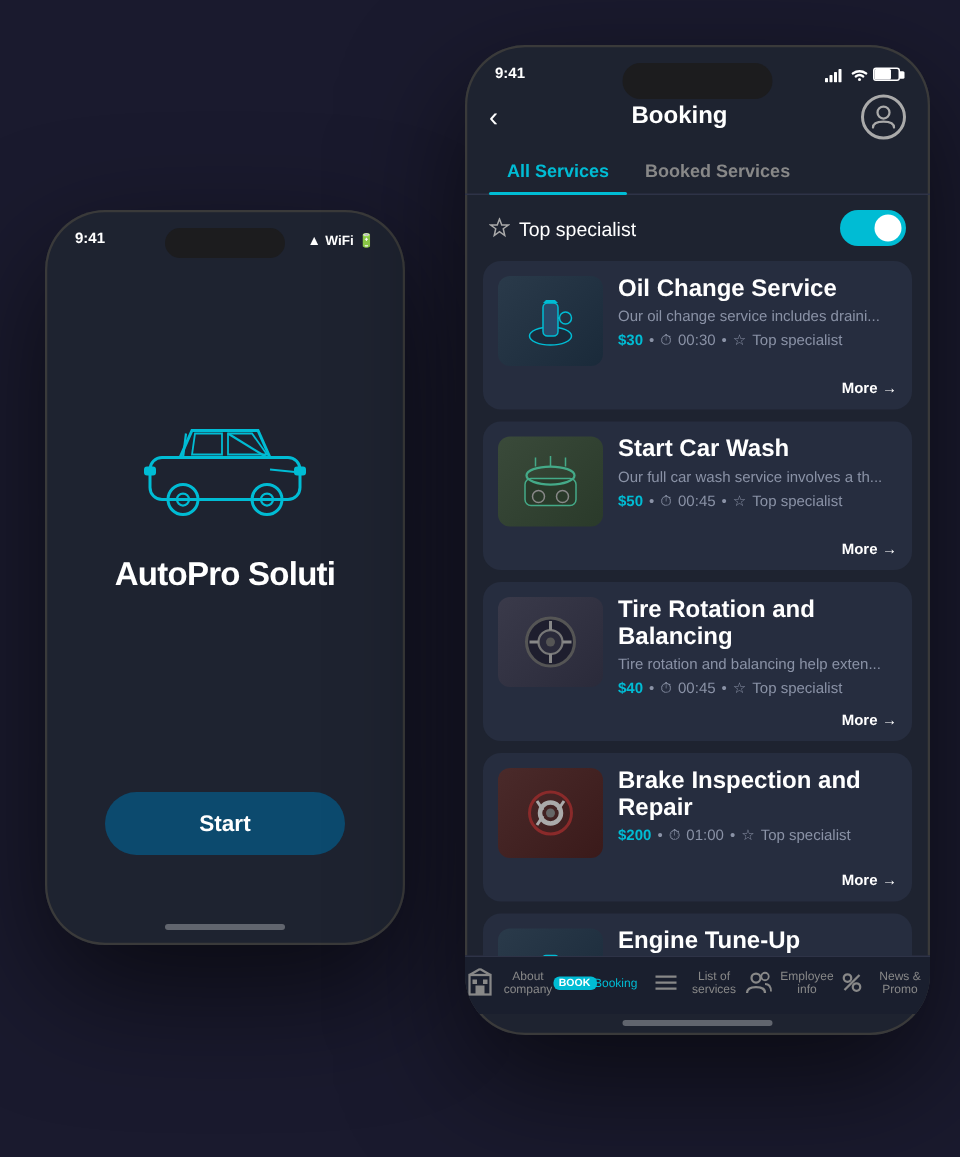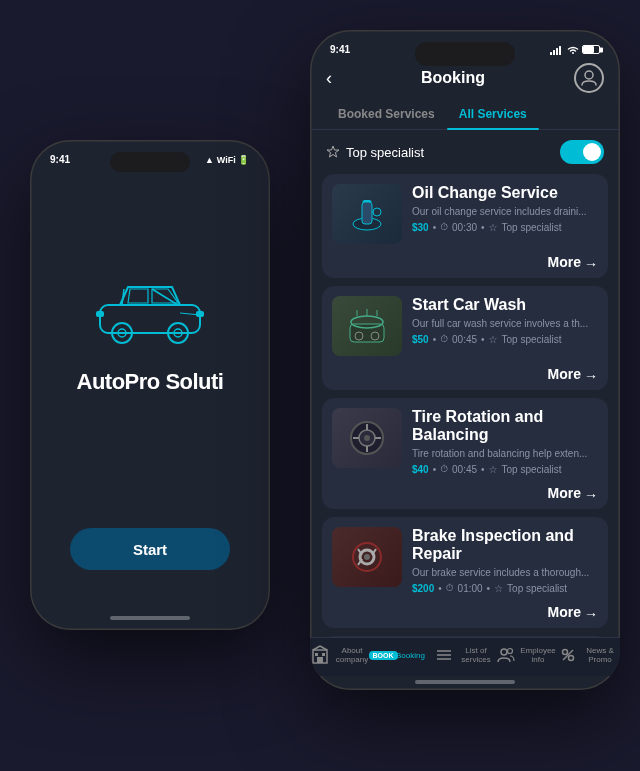--- a/index.html
+++ b/index.html
@@ -362,21 +362,21 @@
     }
 
     .service-card-footer {
       display: flex;
       justify-content: flex-end;
       padding: 0 10px 8px;
     }
 
     .more-link {
       color: #fff;
-      font-size: 14px;
+      font-size: 10px;
       font-weight: 600;
       display: flex;
       gap: 3px;
       cursor: pointer;
     }
 
     
     .bottom-nav {
       display: flex;
       background: #1a1f2e;
@@ -523,25 +523,25 @@
       <span class="header-title">Booking</span>
       <div class="avatar-btn">
         <svg width="18" height="18" viewBox="0 0 18 18">
           <circle cx="9" cy="6" r="4" stroke="#aaa" stroke-width="1.5" fill="none"></circle>
           <path d="M2 16 Q2 12 9 12 Q16 12 16 16" stroke="#aaa" stroke-width="1.5" fill="none" stroke-linecap="round"></path>
         </svg>
       </div>
     </div>
 
     <div class="tabs">
+      <div class="tab active">
+        <span>All Services</span>
+      </div>
       <div class="tab">
         <span>Booked Services</span>
-      </div>
-      <div class="tab active">
-        <span>All Services</span>
       </div>
     </div>
 
     <div class="specialist-row">
       <div class="specialist-label">
         <svg width="14" height="14" viewBox="0 0 14 14">
           <path d="M7 1 L8.5 5 L13 5 L9.5 7.5 L10.5 12 L7 9.5 L3.5 12 L4.5 7.5 L1 5 L5.5 5 Z" stroke="#aaa" stroke-width="1" fill="none"></path>
         </svg>
         <span>Top specialist</span>
       </div>
@@ -660,21 +660,20 @@
               <circle cx="25" cy="22" r="14" fill="none" stroke="#8a2a2a" stroke-width="2"></circle>
               <circle cx="25" cy="22" r="7" fill="none" stroke="#aaa" stroke-width="3"></circle>
               <circle cx="25" cy="22" r="3" fill="#666"></circle>
               <path d="M16 14 L20 20" stroke="#aaa" stroke-width="2"></path>
               <path d="M34 14 L30 20" stroke="#aaa" stroke-width="2"></path>
               <path d="M16 30 L20 24" stroke="#aaa" stroke-width="2"></path>
             </svg>
           </div>
           <div class="service-info">
             <span class="service-name">Brake Inspection and Repair</span>
-            <span class="service-desc">Our brake service includes a thorough...</span>
             <div class="service-meta">
               <span class="service-price">$200</span>
               <span>•</span>
               <span>⏱</span>
               <span>01:00</span>
               <span>•</span>
               <span>☆</span>
               <span>Top specialist</span>
             </div>
           </div>

